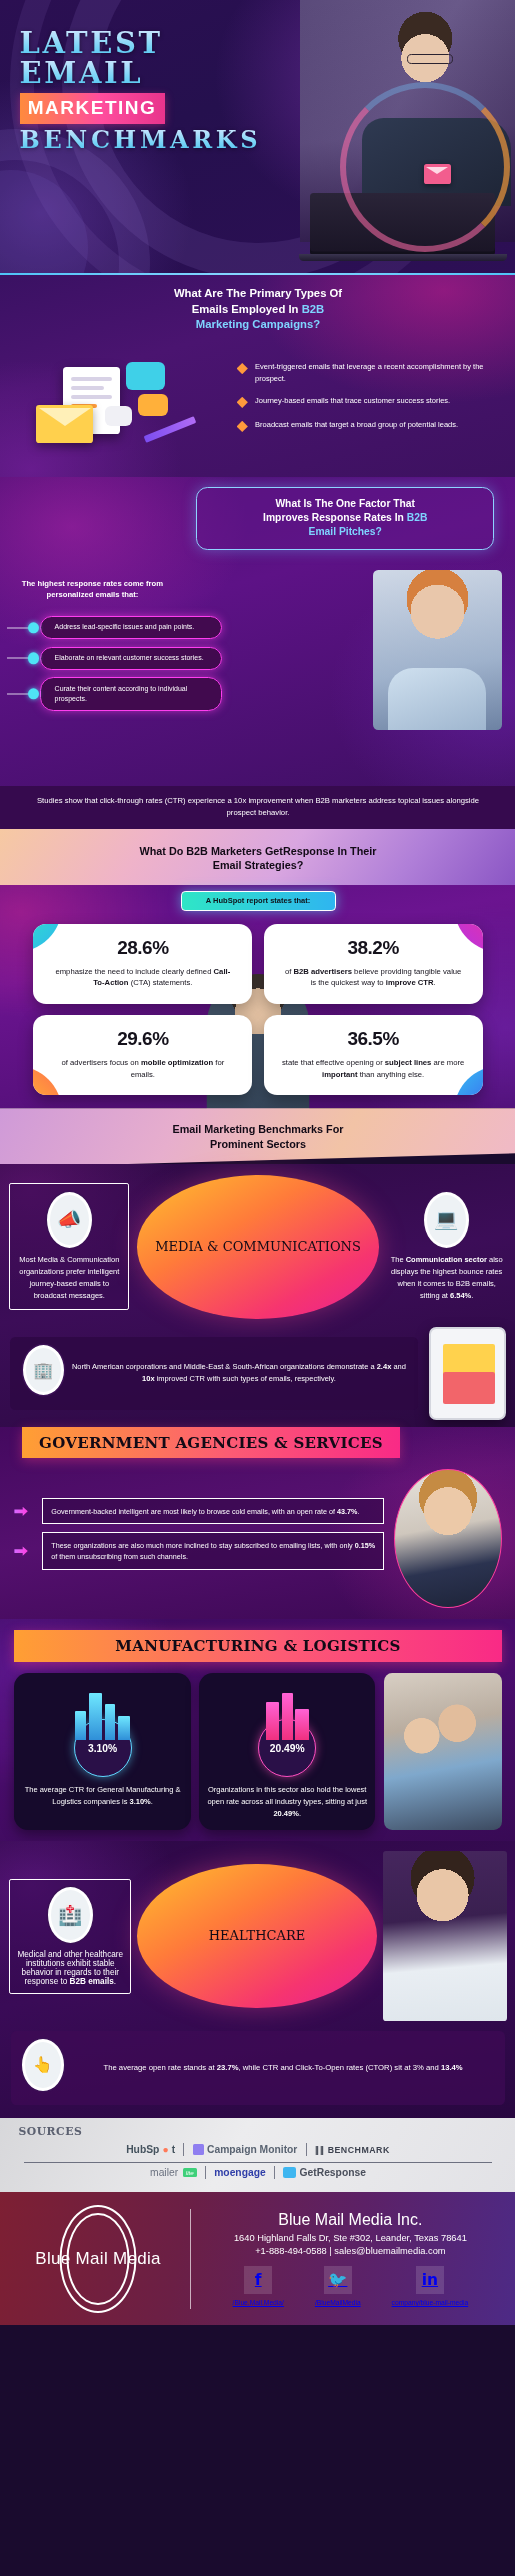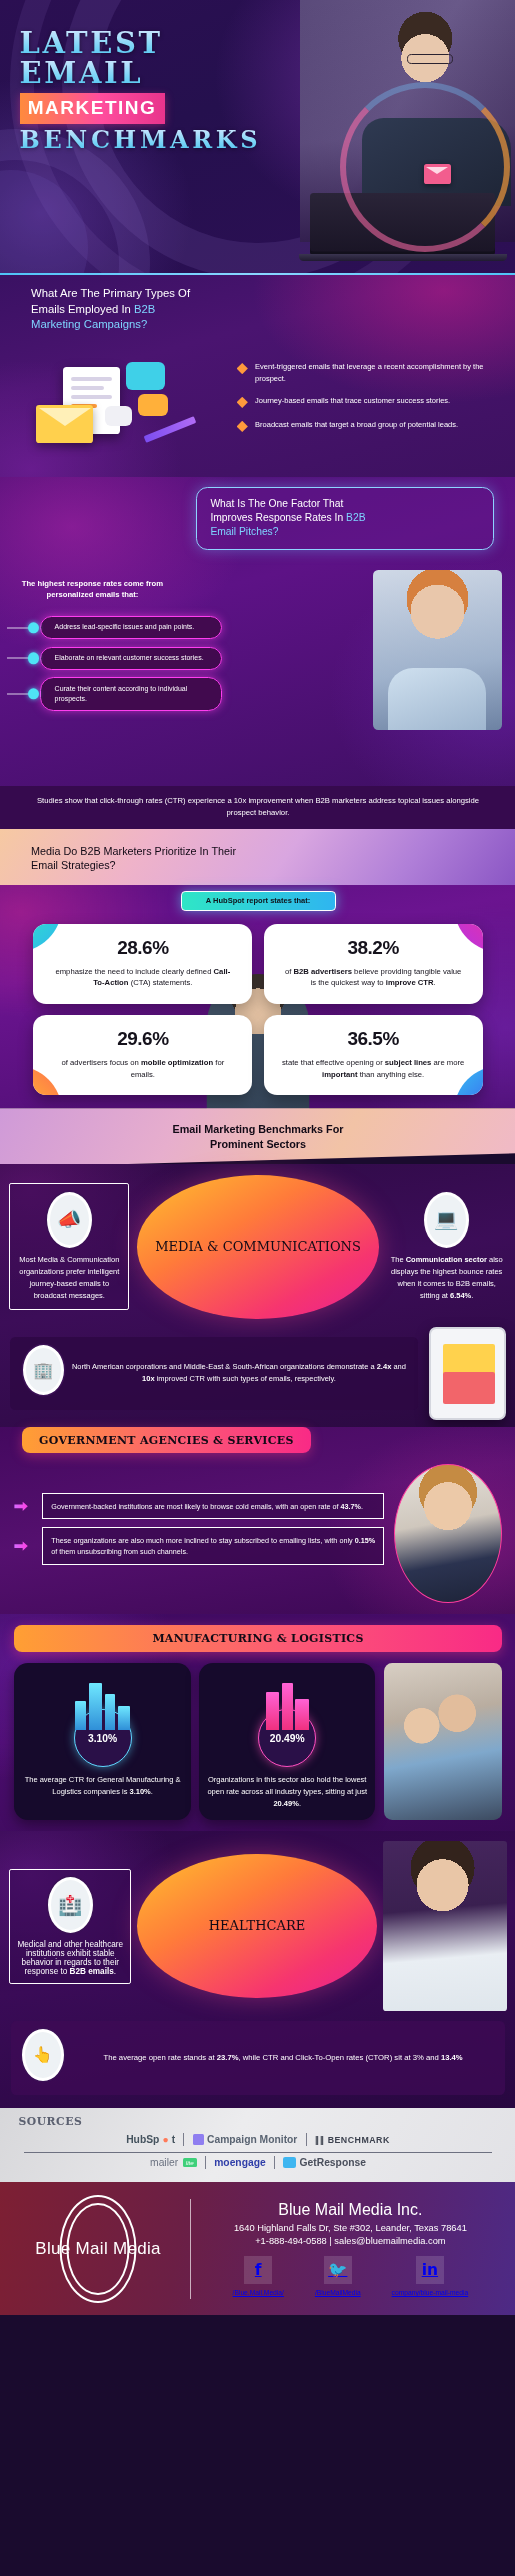--- a/index.html
+++ b/index.html
@@ -49,21 +49,21 @@
   .t2{display:inline-block;background:linear-gradient(90deg,#ff8a3d,#ff4d9d 55%,#e8348c);
     color:#fff;font-size:19px;letter-spacing:1.5px;padding:3.6px 8.2px 4.6px;margin:5.2px 0 4.1px;
     font-family:Liberation Sans, sans-serif;font-weight:bold;box-shadow:0 2.1px 8.2px rgba(230,50,130,.45)}
   .ring{position:absolute;right:6.2px;top:82px;width:170px;height:170px;border-radius:50%;
     border:6.2px solid rgba(255,110,170,.55);
     border-right-color:rgba(255,160,60,.65);border-top-color:rgba(120,200,255,.35);z-index:4}
 
   
   .sec{position:relative;overflow:hidden}
   .bar-glow{height:2.1px;background:linear-gradient(90deg,#4fc3f7,#8ad7ff,#4fc3f7)}
-  .qhead{font-size:11.3px;font-weight:normal;line-height:1.35;padding:11.3px 31px 4.1px}
+  .qhead{font-size:11.3px;font-weight:bold;line-height:1.35;text-align:center;padding:11.3px 31px 4.1px}
   .accent{color:#7fd4ff}
 
   
   .s-types{background:
       radial-gradient(ellipse 289px 170px at 86% 8%, rgba(200,30,140,.55), transparent 66%),
       radial-gradient(ellipse 216px 155px at 6% 96%, rgba(150,40,190,.42), transparent 70%),
       linear-gradient(165deg,#3a1163 0%,#4a1470 35%,#3d1160 100%);
     padding-bottom:13.4px}
   .types-body{display:flex;align-items:center;padding:3.1px 14.4px 0}
   .types-art{width:216px;height:124px;position:relative;flex:none}
@@ -176,23 +176,23 @@
   .na-box p{font-size:7.5px;line-height:1.6;text-align:center;flex:1}
   .phone-art{width:77px;height:93px;flex:none;border-radius:7.2px;background:#f4f5f8;
     border:2.6px solid #d4d6de;position:relative;box-shadow:0 5.2px 13.4px rgba(0,0,0,.4)}
   .phone-art .e1{position:absolute;left:12.4px;top:15.5px;width:52px;height:32px;background:#ffd24d;border-radius:2.1px}
   .phone-art .e2{position:absolute;left:12.4px;top:43px;width:52px;height:32px;background:#f2656a;border-radius:2.1px}
 
   
   .s-gov{position:relative;background:
       radial-gradient(ellipse 216px 170px at 92% 60%, rgba(175,35,150,.45), transparent 70%),
       linear-gradient(170deg,#44095f 0%,#55106f 45%,#3a0852 100%);padding:0 0 11.3px}
-  .sect-banner{margin:0 0 0 21.6px;display:inline-block;border-radius:8px;
+  .sect-banner{margin:0 0 0 21.6px;display:inline-block;border-radius:0;
     background:linear-gradient(90deg,#ff9f33,#fc5b74 55%,#f92a86);
-    color:#120a16;font-family:"DejaVu Serif",serif;font-weight:bold;font-size:11px;letter-spacing:0.3px;
+    color:#120a16;font-family:"DejaVu Serif",serif;font-weight:bold;font-size:15px;letter-spacing:0.3px;
     padding:6.7px 17.5px;box-shadow:0 3.1px 11.3px rgba(250,60,130,.4)}
   .sect-banner.wide{display:block;margin:0 14.4px;text-align:center}
   .gov-row{display:flex;gap:9.3px;align-items:center;padding:10.3px 14.4px 0}
   .gov-left{flex:1}
   .gb{display:flex;gap:7.2px;align-items:center;margin-bottom:8.2px}
   .arrow-g{flex:none;width:20.6px;height:17.5px;position:relative}
   .arrow-g:before{content:"";position:absolute;left:0;top:4.1px;width:13.4px;height:9.3px;
     background:linear-gradient(90deg,#d36bff,#ff3de0);clip-path:polygon(0 30%,62% 30%,62% 0,100% 50%,62% 100%,62% 70%,0 70%)}
   .gb .bx{flex:1;border:1px solid #fff;padding:6.2px 8.2px;background:rgba(50,8,72,.65)}
   .gb .bx p{font-size:7.2px;line-height:1.6;text-align:justify}
@@ -363,21 +363,21 @@
         </div>
       <div class="pill">
           <p>Curate their content according to individual prospects.</p>
         </div>
     </div>
   </div>
   <div class="studies">Studies show that click-through rates (CTR) experience a 10x improvement when B2B marketers address topical issues alongside prospect behavior.</div>
 
   <div class="s-prior">
     <div class="qhead">
-      <span>Media Do B2B Marketers Prioritize In Their</span><br>
+      <span>What Do B2B Marketers GetResponse In Their</span><br>
       <span>Email Strategies?</span>
     </div>
   </div>
   <div class="s-stats">
     <div class="hubspot-pill">A HubSpot report states that:</div>
     <div class="center-man"></div>
     <div class="grid2">
       <div class="scard">
         <div class="corner c-tl" style="background:linear-gradient(135deg,#2fe6c6,#2fb5f0)"></div>
         <div class="num">28.6%</div>
@@ -430,21 +430,21 @@
     </div>
   </div>
 
   <div class="s-gov">
     <div class="sect-banner">GOVERNMENT AGENCIES  &amp; SERVICES</div>
     <div class="gov-row">
       <div class="gov-left">
         <div class="gb">
           <span class="arrow-g"></span>
           <div class="bx">
-              <p><span>Government-backed institutions are most likely to browse cold emails, with an open rate of </span><b>43.7%</b><span>.</span></p>
+              <p><span>Government-backed intelligent are most likely to browse cold emails, with an open rate of </span><b>43.7%</b><span>.</span></p>
             </div>
         </div>
         <div class="gb">
           <span class="arrow-g"></span>
           <div class="bx">
               <p><span>These organizations are also much more inclined to stay subscribed to emailing lists, with only </span><b>0.15%</b><span> of them unsubscribing from such channels.</span></p>
             </div>
         </div>
       </div>
       <div class="gov-photo"></div>

